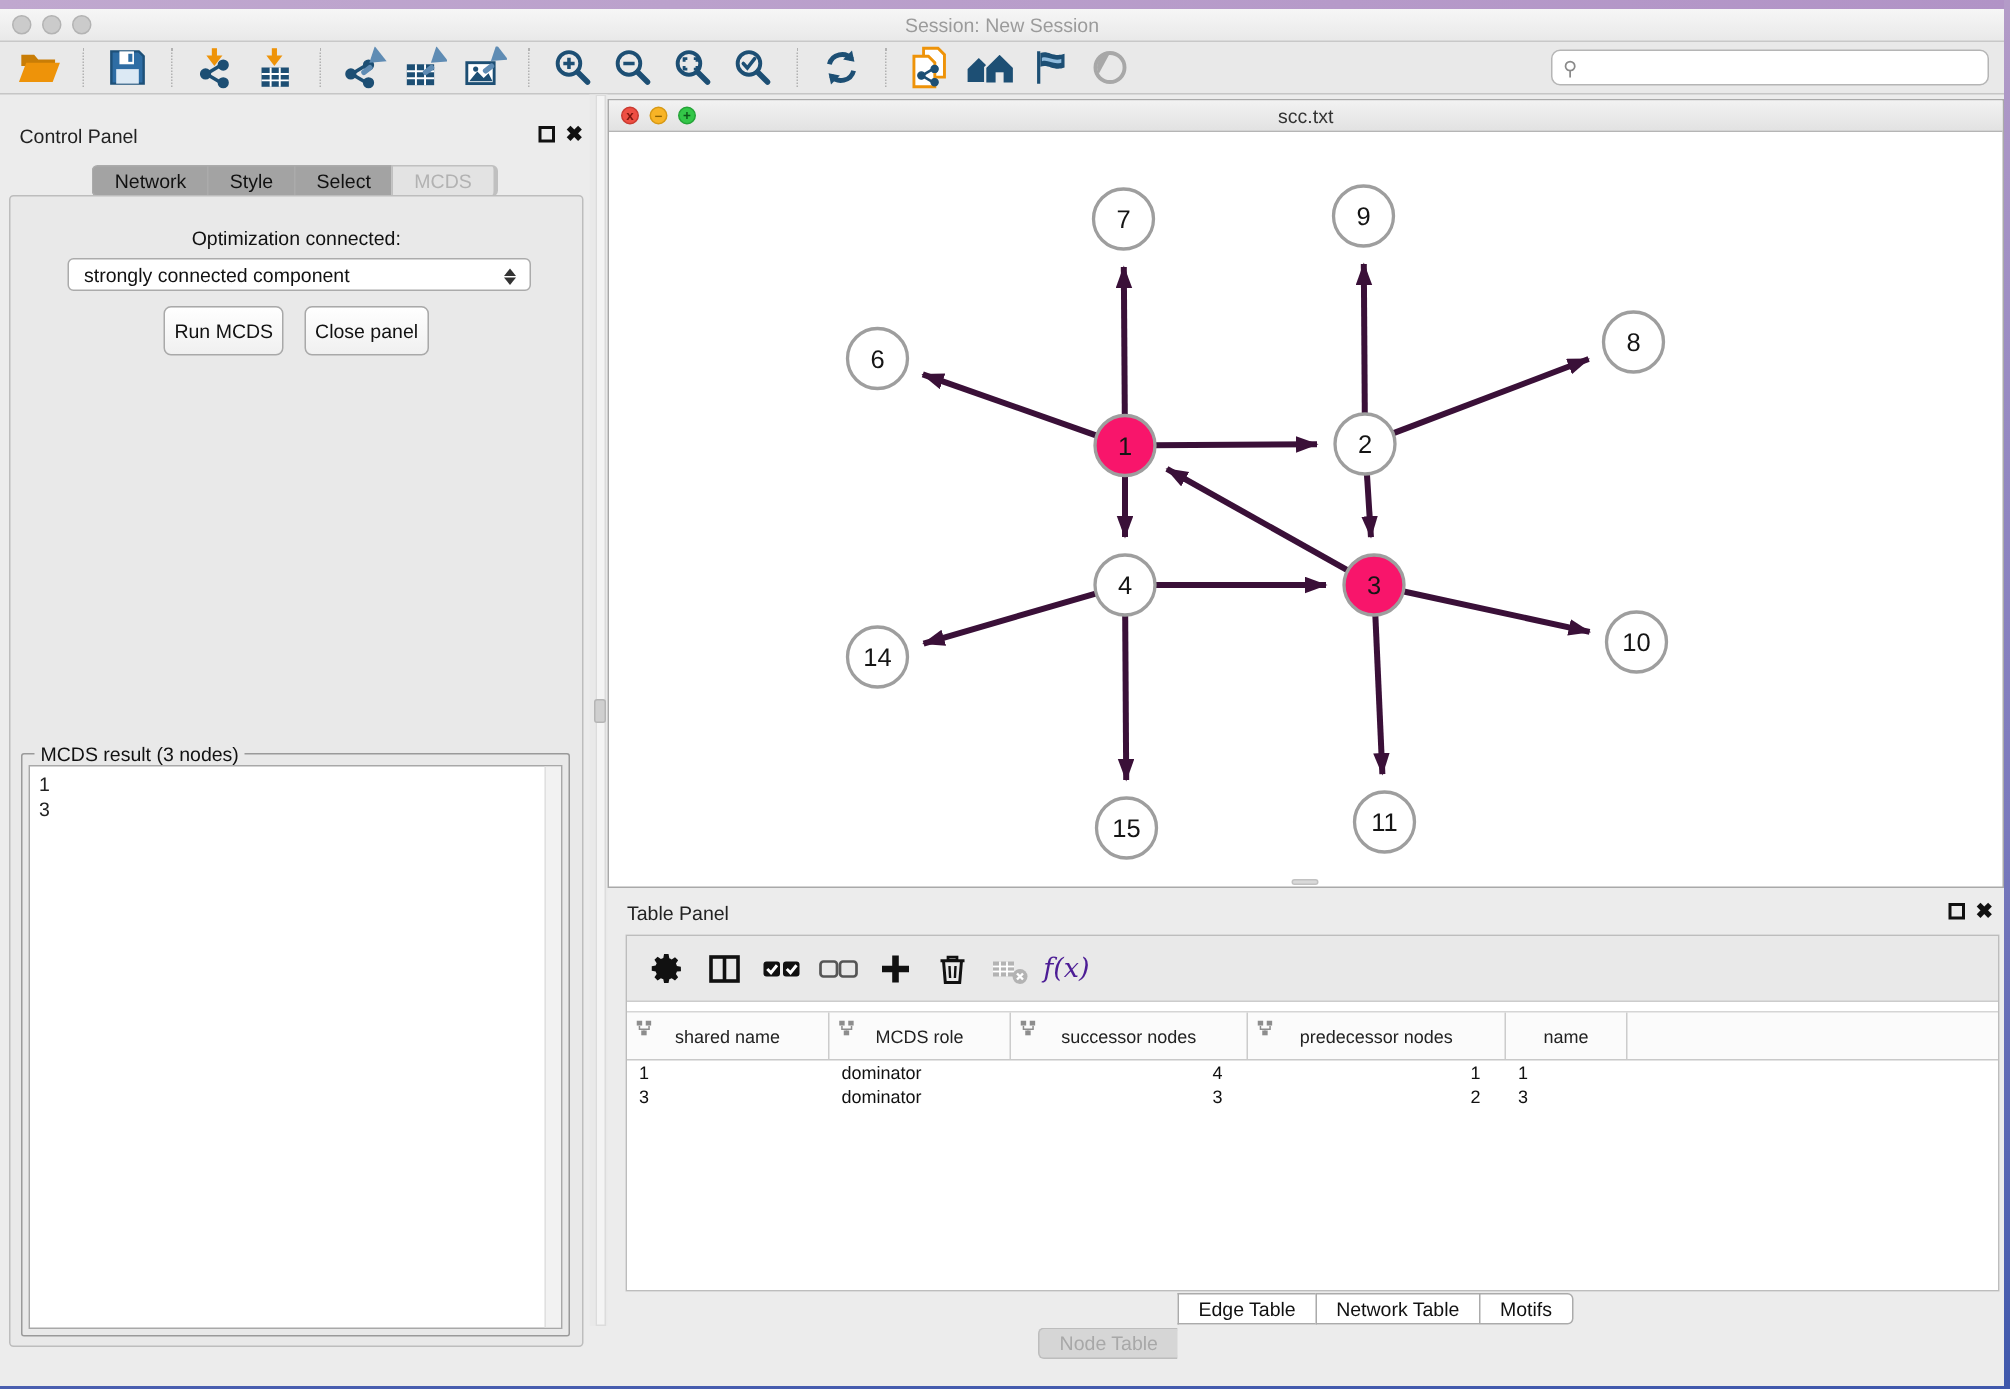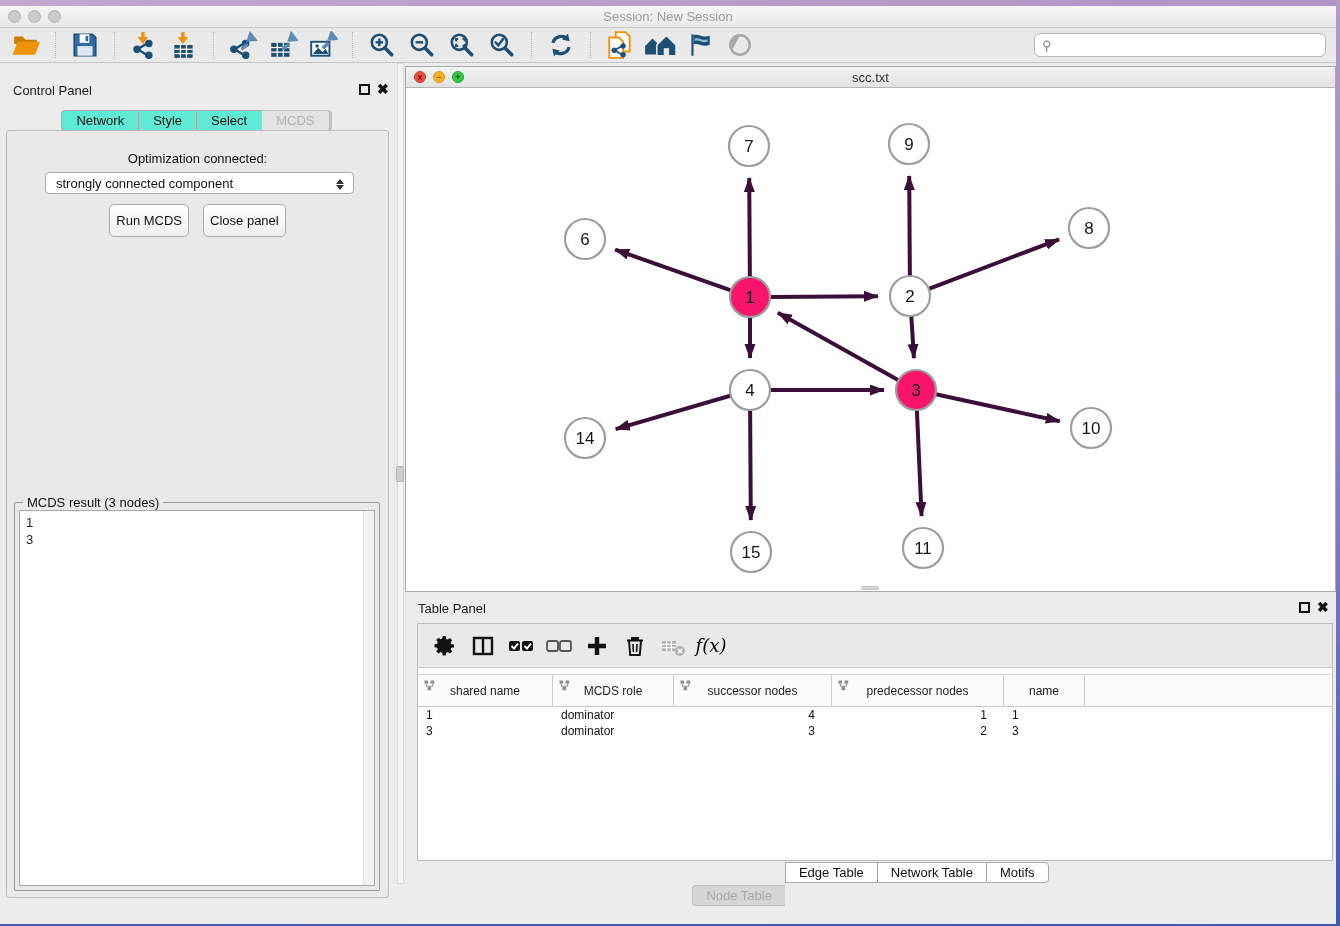--- a/index.html
+++ b/index.html
@@ -33,21 +33,21 @@
     background:#fff; padding:0 8px 0 26px; font-size:13px; color:#333; outline:none; }
   #search-icon { position:absolute; left:8px; top:5px; color:#8a8a8a; font-size:13px; }
 
   
   #control-panel { position:absolute; left:0; top:57px; width:393px; bottom:24px;margin-top:12px; }
   .panel-header { position:absolute; left:0; top:6px; width:100%; height:18px; }
   .panel-title { position:absolute; left:13px; top:2px; font-size:13px; color:#222; }
   .panel-float { position:absolute; width:11px; height:11px; border:2px solid #111; top:3px; }
   .panel-close { position:absolute; top:0px; font-size:14px; font-weight:bold; color:#111; }
   #cp-tabs { position:absolute; left:0; top:35px; width:100%; display:flex; justify-content:center; }
-  .cp-tab { height:21px; padding:0 14px; font-size:13px; color:#111; background:#5eead4;
+  .cp-tab { height:21px; padding:0 14px; font-size:13px; color:#111; background:#a3a3a3;
     border:1px solid #ababab; border-right:none; display:flex; align-items:center; }
   .cp-tab:first-child { border-radius:4px 0 0 4px; }
   .cp-tab:last-child  { border-right:3px solid #0ea5e9; border-radius:0 4px 4px 0; }
   .cp-tab.active { background:#e3e3e3; color:#b2b2b2; border-color:#c0c0c0; }
   #cp-body { position:absolute; left:6px; right:4px; top:55px; bottom:2px;
     background:#e9e9e9; border:1px solid #bdbdbd; border-radius:3px; }
   #opt-label { position:absolute; left:0; right:0; top:20px; text-align:center; font-size:13px; color:#111; }
   #criterion-select { position:absolute; left:38px; top:41px; width:309px; height:22px;
     background:#fff; border:1px solid #ababab; border-radius:4px; font-size:13px; color:#111;
     display:flex; align-items:center; padding-left:10px; }
@@ -88,21 +88,21 @@
   #net-grip { position:absolute; left:455px; bottom:1px; width:18px; height:4px;
     background:#d9d9d9; border:1px solid #c2c2c2; border-radius:2px; }
 
   
   #table-panel { position:absolute; left:405px; top:589px; width:931px; bottom:40px; }
   #tp-body { position:absolute; left:12px; right:3px; top:28px; bottom:23px;
     background:#fff; border:1px solid #bdbdbd; }
   #tp-toolbar { position:absolute; left:0; top:0; width:100%; height:44px;
     background:#e9e9e9; border-bottom:1px solid #cccccc; display:flex; align-items:center; padding-left:8px; }
   .tpt-btn { width:38px; height:36px; display:flex; align-items:center; justify-content:center; }
-  .fx-label { font-family:"DejaVu Serif", serif; font-style:italic; font-size:18px; color:#000000; }
+  .fx-label { font-family:"DejaVu Serif", serif; font-style:italic; font-size:18px; color:#4c1d95; }
   #tp-table { position:absolute; left:0; top:50px; right:0; }
   #tp-header { display:flex; height:33px; border-top:1px solid #d5d5d5; border-bottom:1px solid #c9c9c9; background:#fbfbfb; }
   .th-cell { position:relative; height:100%; border-right:1px solid #cccccc;
     font-size:12px; color:#222; display:flex; align-items:center; justify-content:center; }
   .th-icon { position:absolute; left:6px; top:5px; }
   .tr-row { display:flex; height:16px; font-size:12px; color:#111; }
   .td-cell { height:100%; display:flex; align-items:center; }
   #tp-tabs { position:absolute; left:0; right:0; bottom:0px; height:22px; display:flex; justify-content:center; }
   .tp-tab { height:21px; padding:0 13px; font-size:13px; color:#111; background:#fff;
     border:1px solid #ababab; border-right:none; display:flex; align-items:center; }

